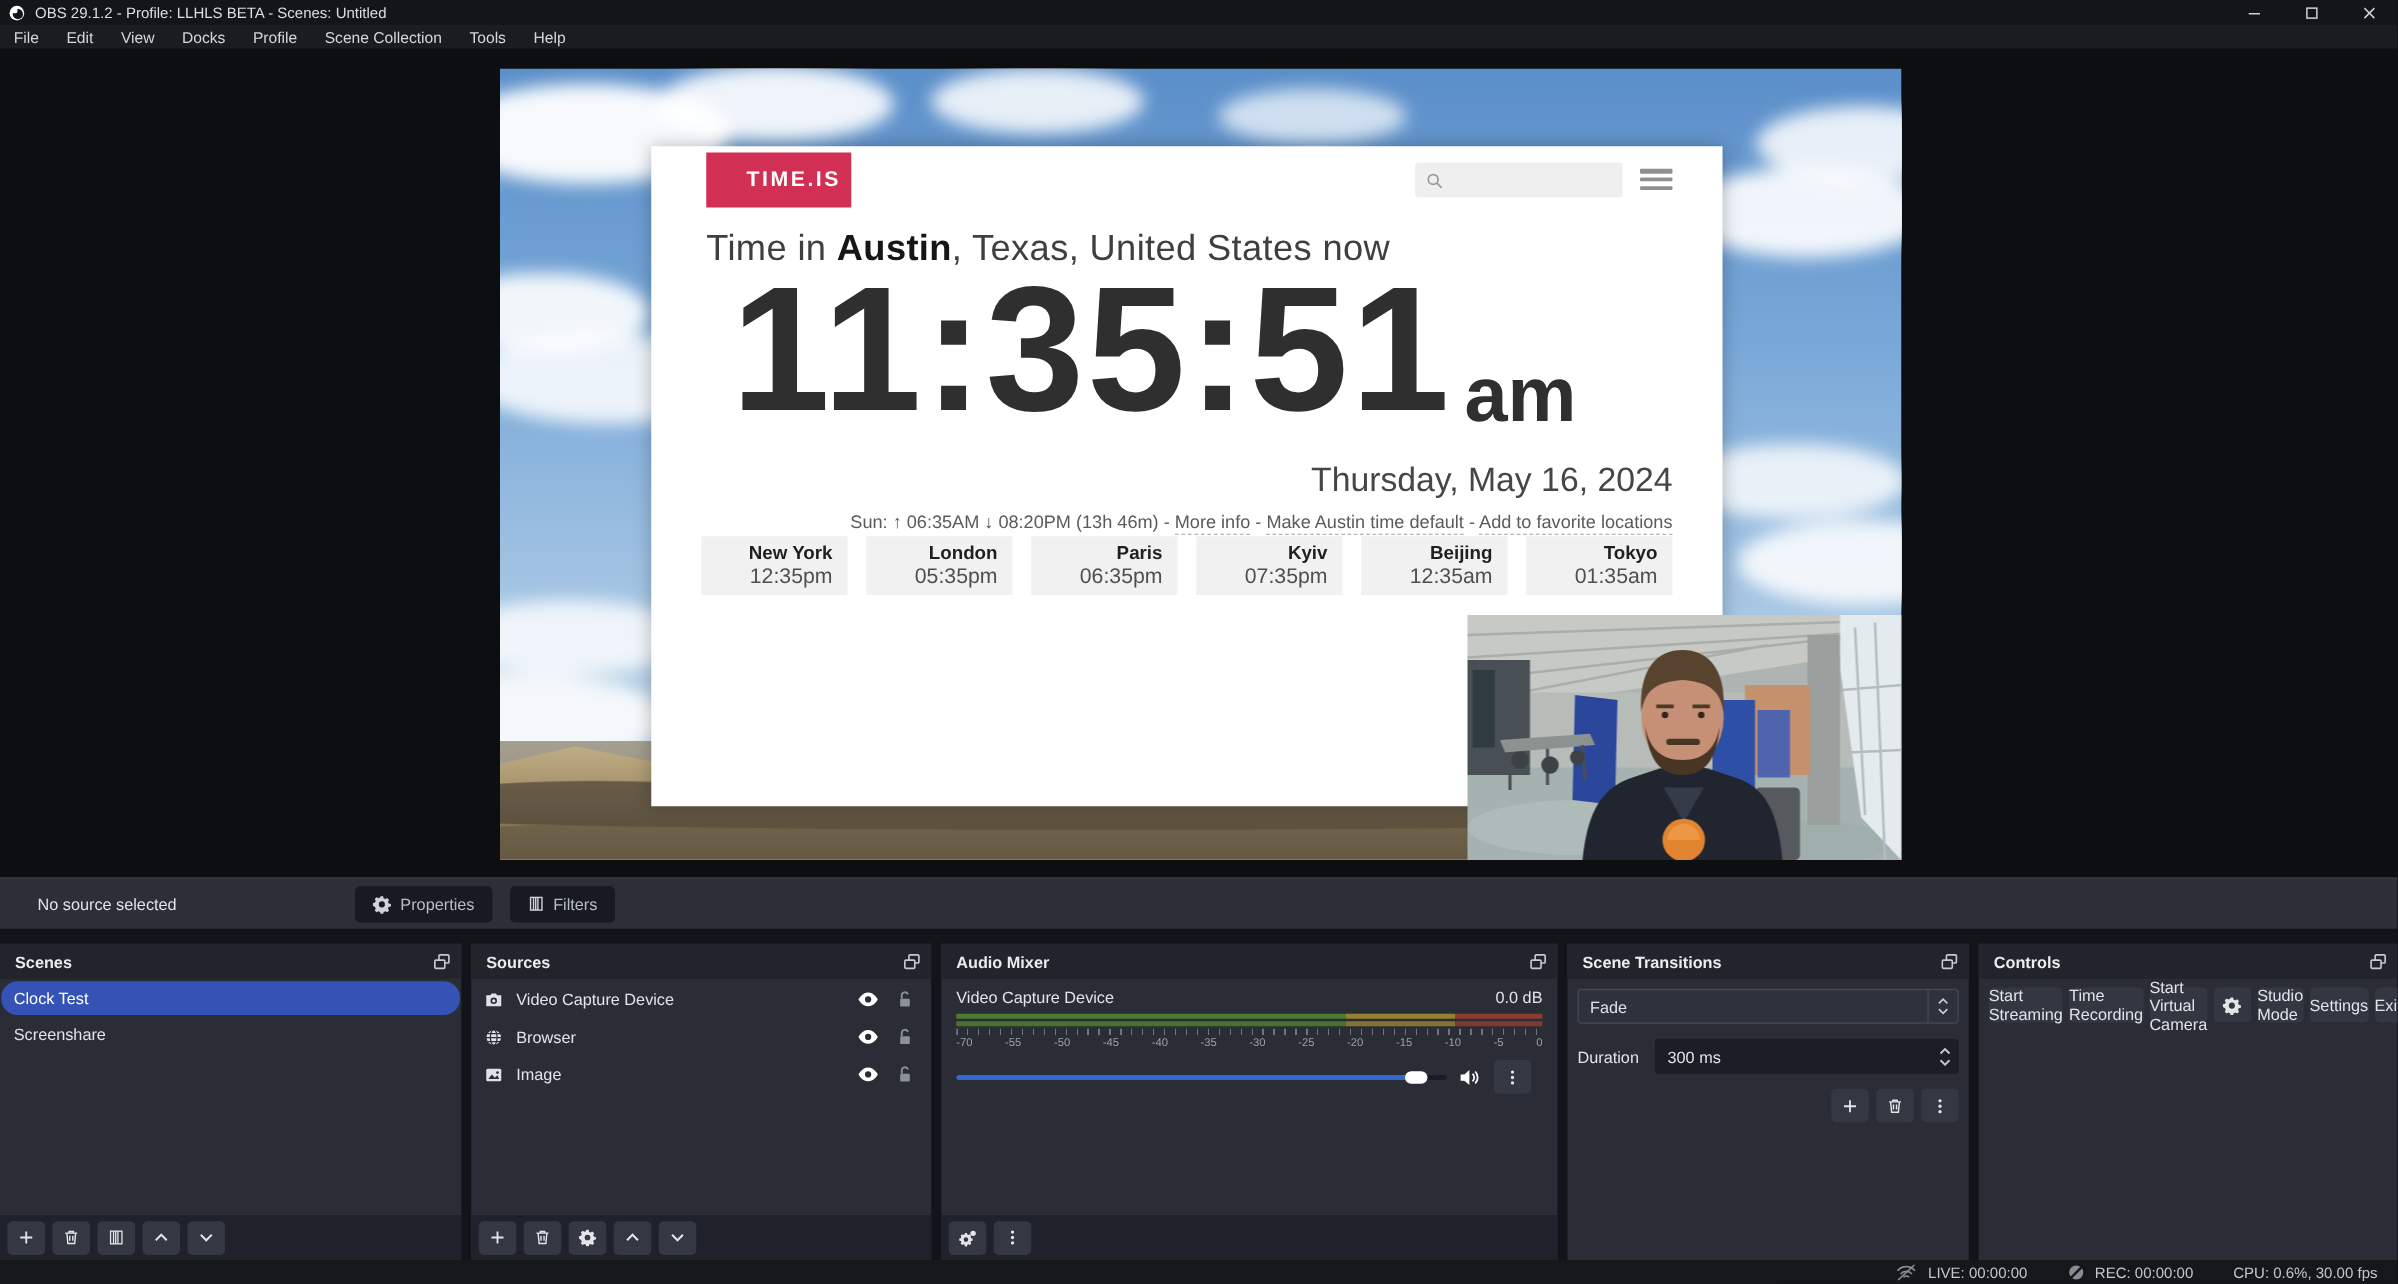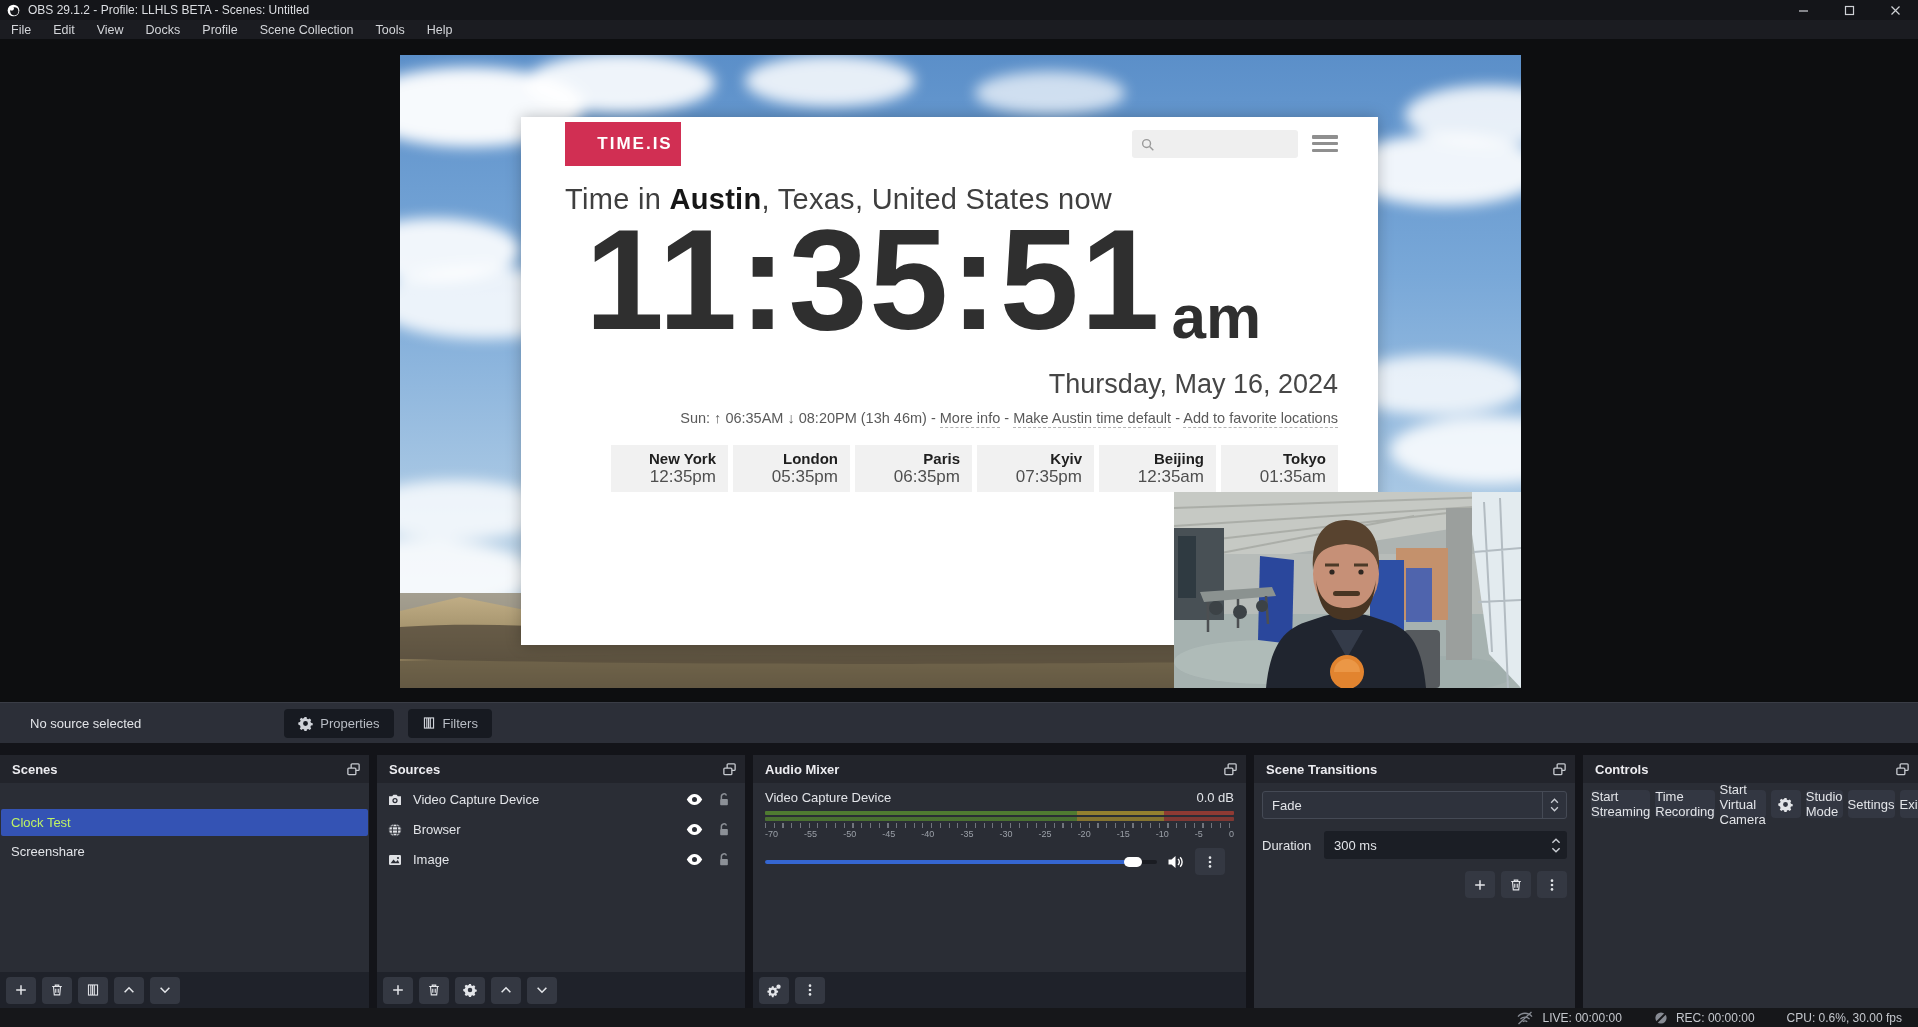--- a/index.html
+++ b/index.html
@@ -31,21 +31,21 @@
   .ti-hamburger { position:absolute; left:791px; top:18px; width:26px; height:17px; display:flex; flex-direction:column; justify-content:space-between; }
   .ti-hamburger span { display:block; height:3.5px; background:#8f8f8f; border-radius:1px; }
   .ti-heading { position:absolute; left:44px; top:66px; font-size:29px; color:#3f3f3f; letter-spacing:.3px; }
   .ti-heading b { color:#161616; }
   .ti-clock { position:absolute; left:64px; top:92px; display:flex; align-items:flex-end; color:#2f2f2f; }
   .ti-clock .time { font-size:142px; line-height:1; font-weight:bold; letter-spacing:2px; }
   .ti-clock .ampm { font-size:62px; line-height:1.1; font-weight:bold; margin-left:10px; }
   .ti-date { position:absolute; right:40px; top:252px; font-size:27px; color:#464646; }
   .ti-sun { position:absolute; right:40px; top:293px; font-size:14.5px; color:#5a5a5a; white-space:nowrap; }
   .ti-sun .lnk { color:#5a5a5a; border-bottom:1px dashed #b5b5b5; padding-bottom:1px; }
-  .ti-cities { position:absolute; right:40px; top:328px; display:flex; gap:5px; }
+  .ti-cities { position:absolute; right:40px; top:312px; display:flex; gap:15px; }
   .city-card { width:117px; height:47px; background:#f1f1f1; text-align:right; padding:5px 12px 0 0; }
   .city-card .cname { font-size:15px; font-weight:bold; color:#1f1f1f; }
   .city-card .ctime { font-size:17px; color:#4f4f4f; }
 
   .webcam { position:absolute; left:774px; top:437px; width:347px; height:196px; }
 
   
   .context-bar { position:absolute; left:0; top:702px; width:1918px; height:41px; background:#2c2f38; display:flex; align-items:center; border-top:1px solid #3a3d46; }
   .context-bar .status-text { font-size:13px; color:#e2e4e8; margin-left:30px; }
   .ctx-btn { height:29px; background:#171a21; border-radius:4px; display:flex; align-items:center; gap:7px; padding:0 14px; font-size:13px; color:#b9bdc5; }
@@ -54,28 +54,28 @@
 
   
   .docks { position:absolute; left:0; top:755px; width:1918px; height:253px; display:flex; gap:8px; }
   .dock { background:#2a2d35; display:flex; flex-direction:column; }
   .dock-header { height:28px; background:#22242b; display:flex; align-items:center; justify-content:space-between; padding:0 8px 0 12px; flex:none; }
   .dock-title { font-size:13px; font-weight:bold; color:#ececf0; }
   .dock-body { flex:1; position:relative; }
   .dock-toolbar { height:36px; background:#1f222a; display:flex; align-items:center; gap:6px; padding:0 6px; flex:none; }
   .tbtn { width:30px; height:27px; background:#343842; border-radius:4px; display:flex; align-items:center; justify-content:center; color:#e3e5e9; }
 
-  .dock-scenes { width:369px;gap:24px; }
+  .dock-scenes { width:369px; }
   .dock-sources { width:368px; }
   .dock-mixer { width:493px; }
   .dock-transitions { width:321px; }
   .dock-controls { width:335px; }
 
   .scene-item { margin:2px 1px; height:27px; display:flex; align-items:center; padding-left:10px; font-size:13px; color:#e2e4e8; border-radius:2px; }
-  .scene-item.selected { background:#3453b4; color:#bef264; }
+  .scene-item.selected { background:#3453b4; color:#ffffff;border-radius:13px; }
 
   .source-row { height:27px; display:flex; align-items:center; padding:0 10px; font-size:13px; color:#e2e4e8; position:relative; margin-top:3px; }
   .source-row .s-icon { width:17px; margin-right:9px; }
   .source-row .eye { position:absolute; right:42px; }
   .source-row .lock { position:absolute; right:14px; }
 
   
   .mixer-body { padding:7px 12px 0 12px; }
   .mx-row1 { display:flex; justify-content:space-between; font-size:13px; color:#e2e4e8; }
   .meter { margin-top:6px; }

